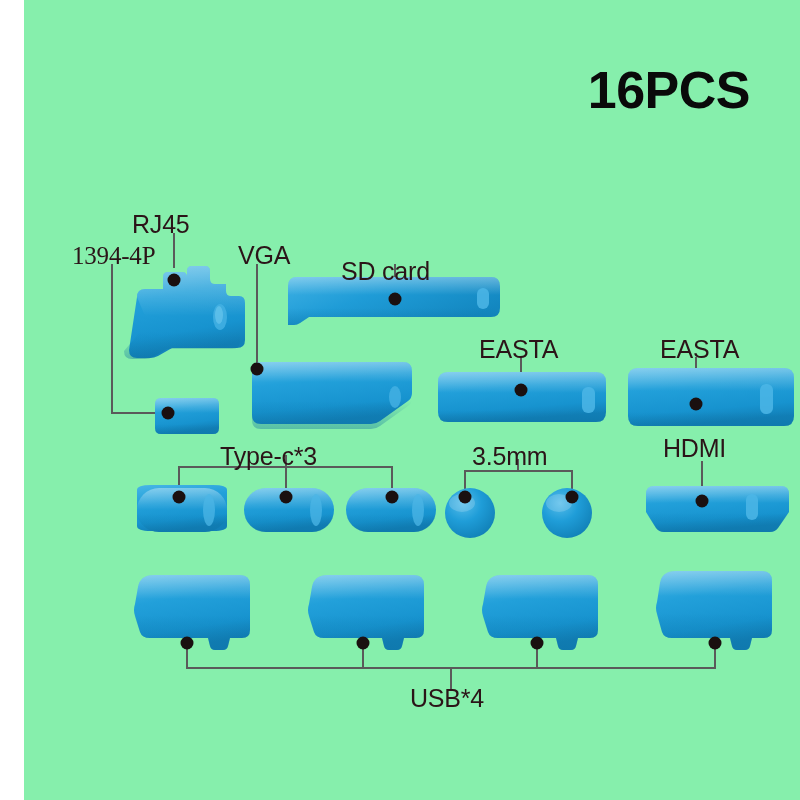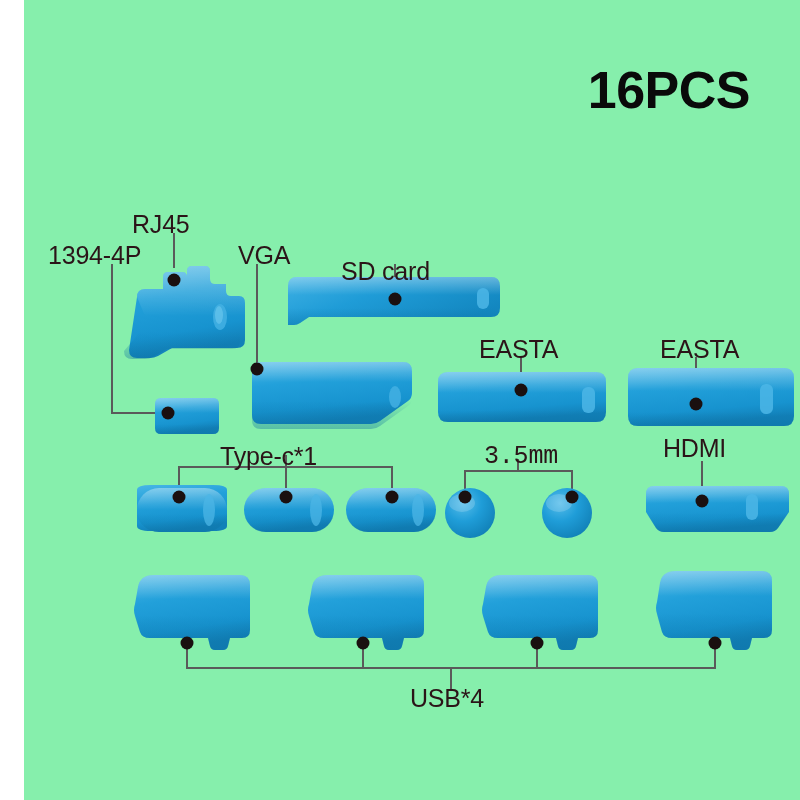--- a/index.html
+++ b/index.html
@@ -229,25 +229,25 @@
       <circle cx="163" cy="643" r="6.5"></circle>
       <circle cx="339" cy="643" r="6.5"></circle>
       <circle cx="513" cy="643" r="6.5"></circle>
       <circle cx="691" cy="643" r="6.5"></circle>
     </g>
   </svg>
 
   <div class="hdr">16PCS</div>
 
   <div id="label-layer">
-      <div class="lbl" style="left: 24px; top: 243px;">1394-4P</div>
+      <div class="lbl" style="left: 48px; top: 243px; font-family: Liberation Serif, serif;">1394-4P</div>
       <div class="lbl" style="left: 108px; top: 212px;">RJ45</div>
       <div class="lbl" style="left: 214px; top: 243px; text-align: right;">VGA</div>
       <div class="lbl" style="left: 317px; top: 259px;">SD card</div>
       <div class="lbl" style="left: 455px; top: 337px;">EASTA</div>
       <div class="lbl" style="left: 636px; top: 337px;">EASTA</div>
-      <div class="lbl" style="left: 196px; top: 444px;">Type-c*1</div>
-      <div class="lbl" style="left: 460px; top: 444px; font-family: Liberation Mono, monospace;">3.5mm</div>
+      <div class="lbl" style="left: 196px; top: 444px;">Type-c*3</div>
+      <div class="lbl" style="left: 448px; top: 444px;">3.5mm</div>
       <div class="lbl" style="left: 639px; top: 436px;">HDMI</div>
       <div class="lbl" style="left: 386px; top: 686px; text-align: right;">USB*4</div>
     </div>
 
 </div>
 
 </body></html>

